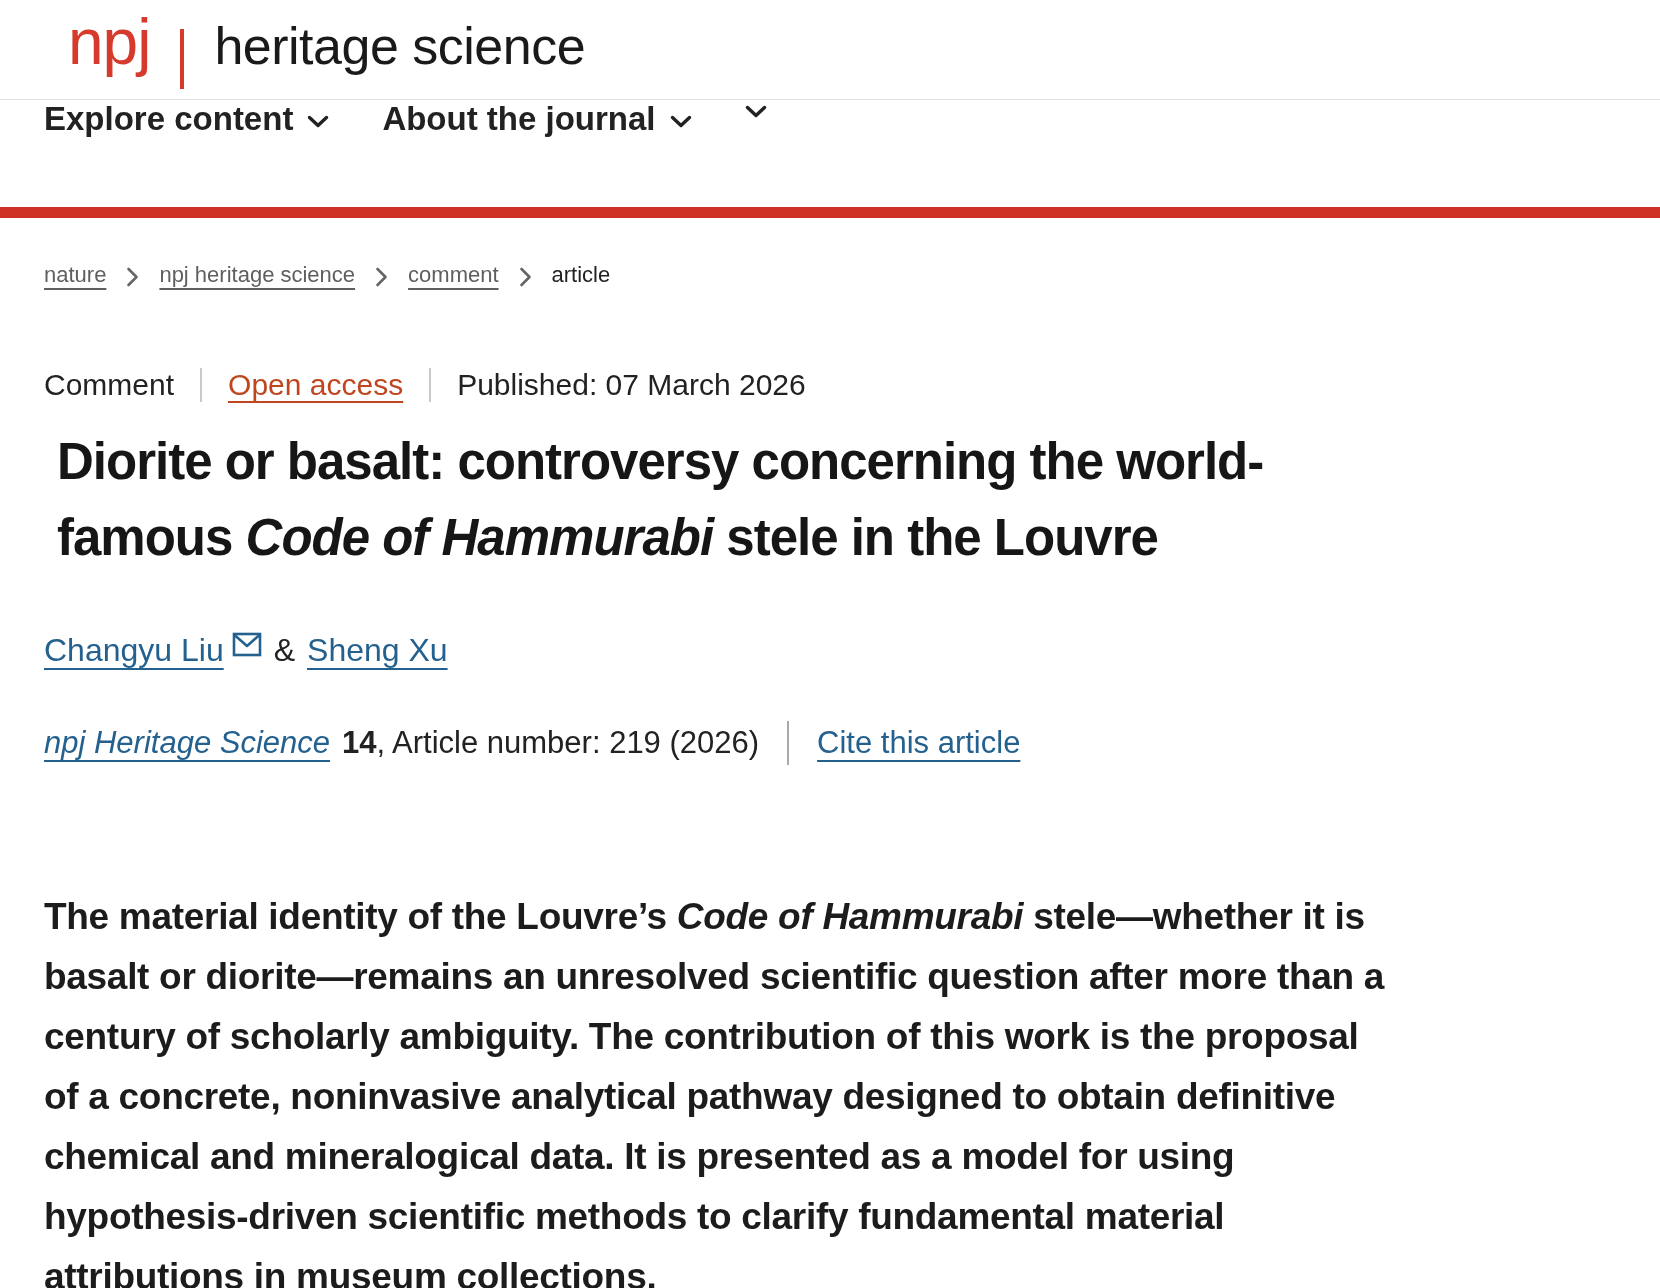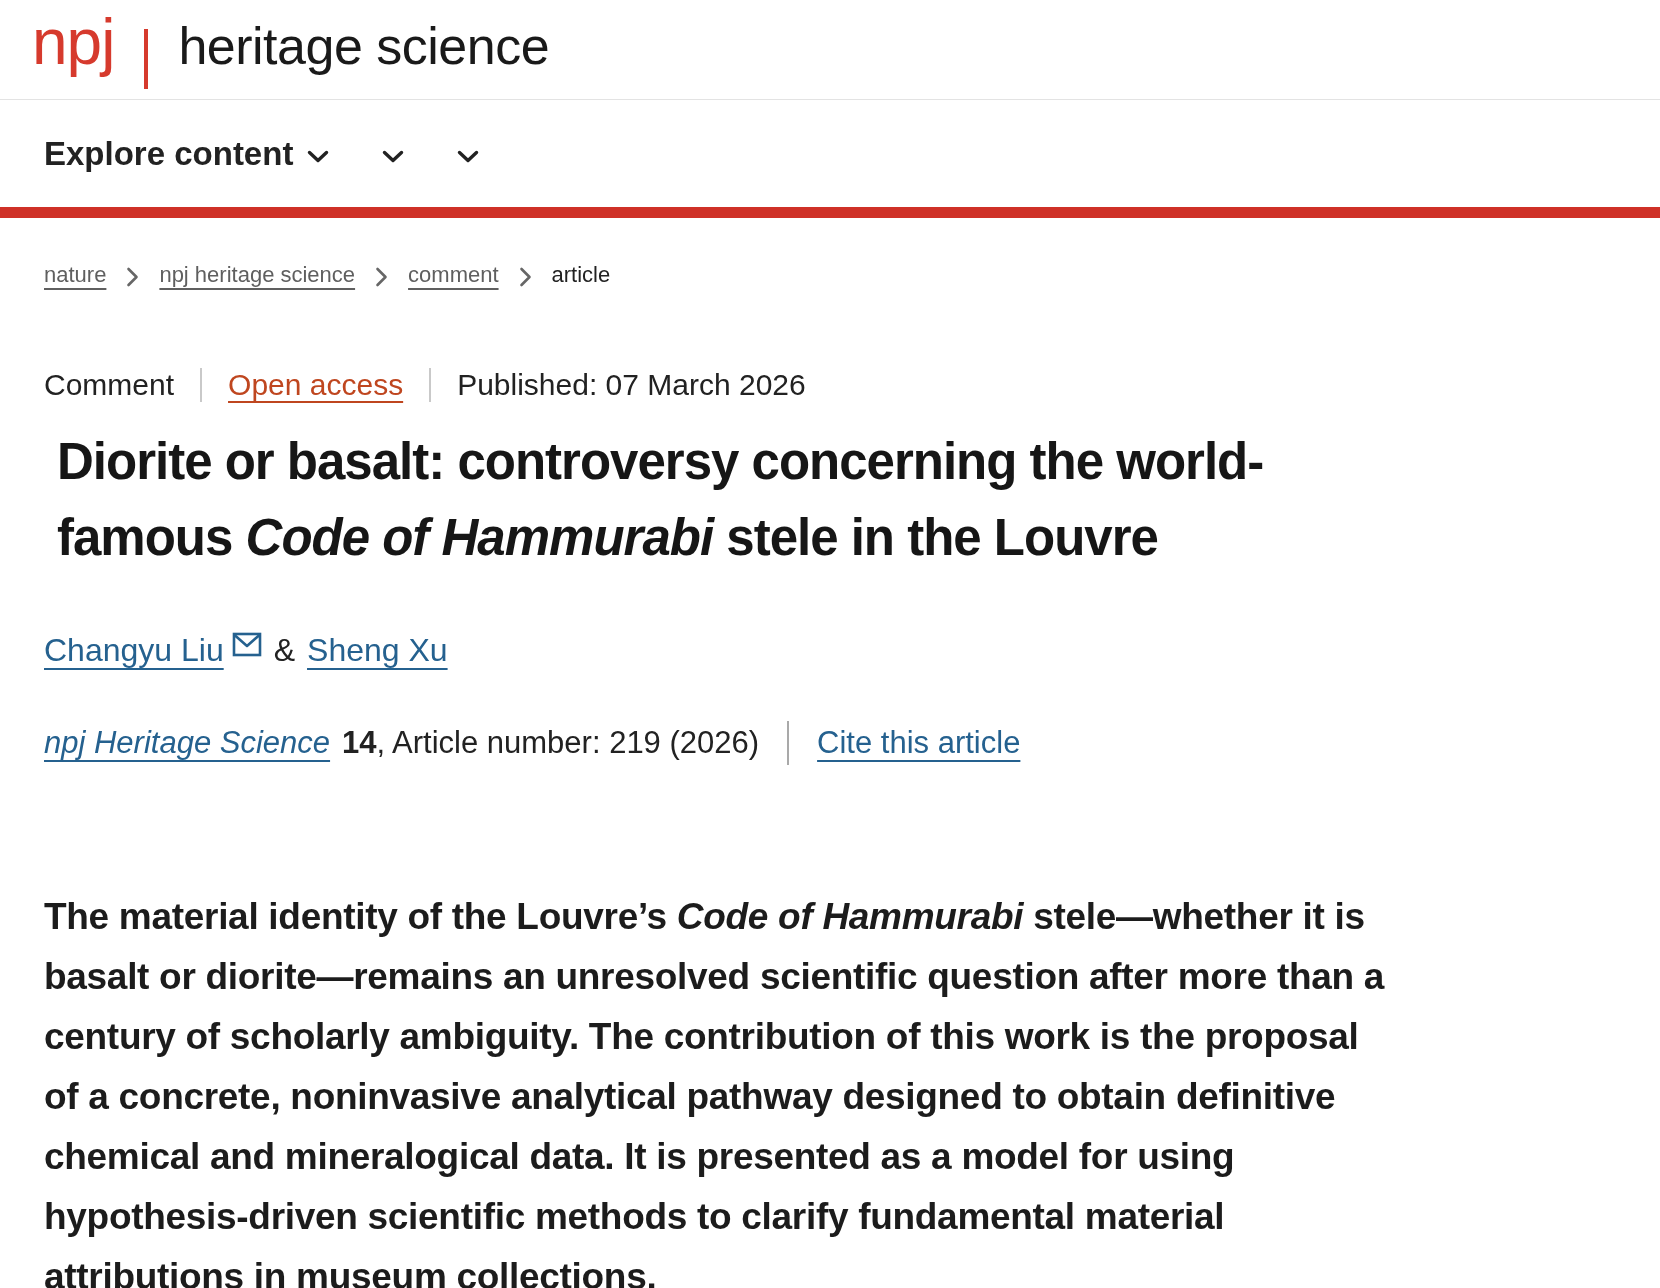--- a/index.html
+++ b/index.html
@@ -7,21 +7,21 @@
     width: 1660px; height: 1288px;
     background: #ffffff;
     font-family: "Liberation Sans", sans-serif;
     color: #222222;
     overflow: hidden;
   }
 
   
   .site-header {
     height: 100px;
-    padding: 0 32px;
+    padding: 0 68px;
     border-bottom: 1px solid #e3e3e3;
     display: flex;
     align-items: baseline;
     padding-top: 10px;
   }
   .logo-npj {
     font-size: 64px;
     color: #d63a2d;
     letter-spacing: -1px;
     line-height: 1;
@@ -40,21 +40,21 @@
     color: #1a1a1a;
     letter-spacing: -0.5px;
     line-height: 1;
   }
 
   
   .site-nav {
     height: 107px;
     padding: 0 44px;
     display: flex;
-    align-items: center;
+    align-items: flex-start;
     gap: 53px;
   }
   .nav-item {
     display: flex;
     align-items: center;
     gap: 14px;
     font-size: 33px;
     font-weight: bold;
     color: #222222;
     cursor: pointer;
@@ -188,20 +188,21 @@
 </header>
 
 <nav class="site-nav">
   <div class="nav-item">
     <span>Explore content</span>
     <svg width="22" height="13" viewBox="0 0 22 13">
         <polyline points="2.5,2.5 11,10.5 19.5,2.5" fill="none" stroke="#222222" stroke-width="3.4" stroke-linecap="round" stroke-linejoin="round"></polyline>
       </svg>
   </div>
   <div class="nav-item">
+    <span>About the journal</span>
     <svg width="22" height="13" viewBox="0 0 22 13">
         <polyline points="2.5,2.5 11,10.5 19.5,2.5" fill="none" stroke="#222222" stroke-width="3.4" stroke-linecap="round" stroke-linejoin="round"></polyline>
       </svg>
   </div>
   <div class="nav-item">
     <svg width="22" height="13" viewBox="0 0 22 13">
         <polyline points="2.5,2.5 11,10.5 19.5,2.5" fill="none" stroke="#222222" stroke-width="3.4" stroke-linecap="round" stroke-linejoin="round"></polyline>
       </svg>
   </div>
 </nav>

